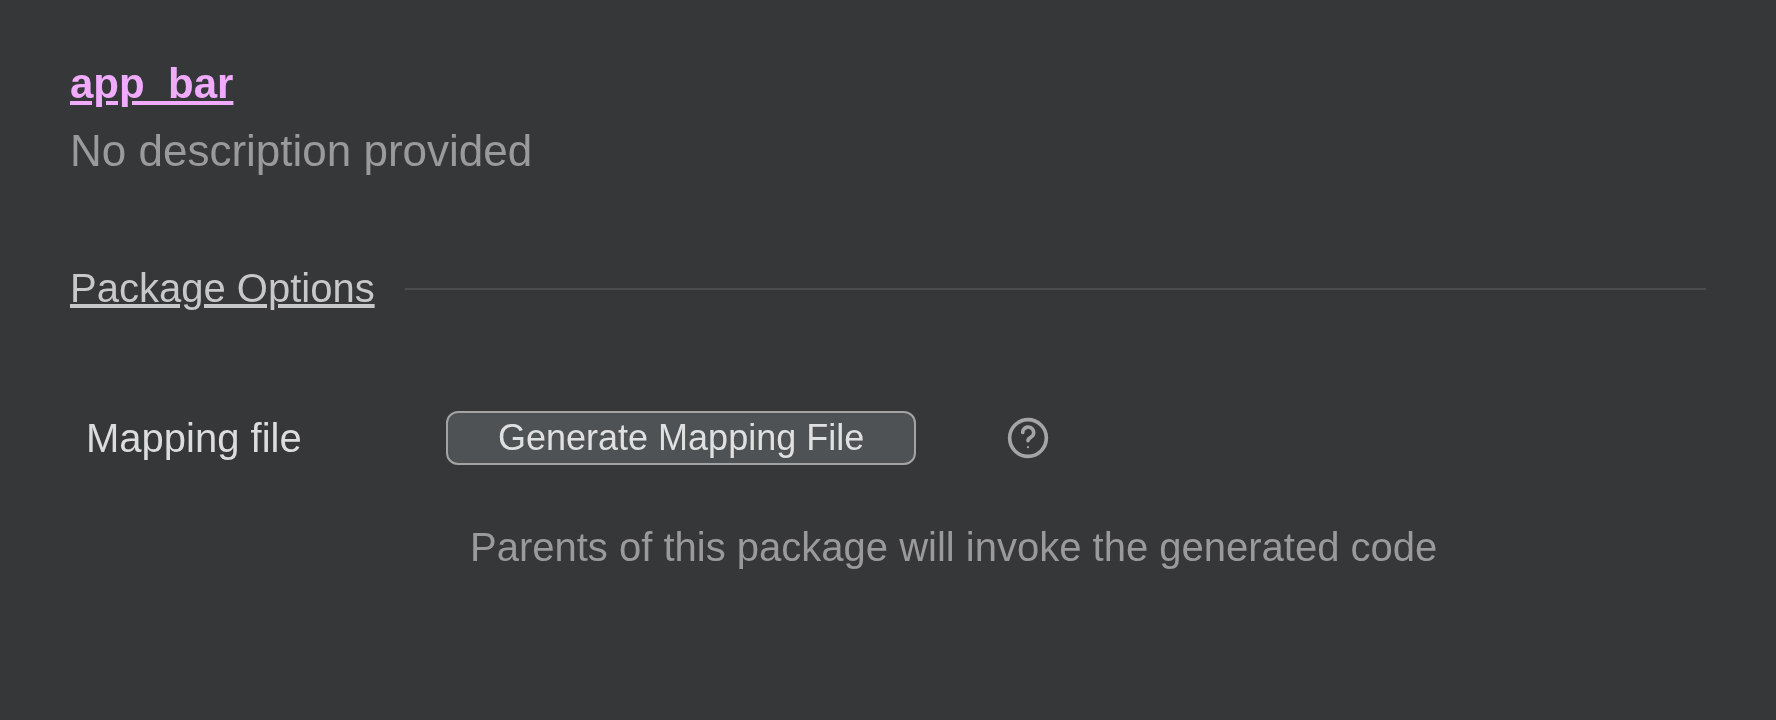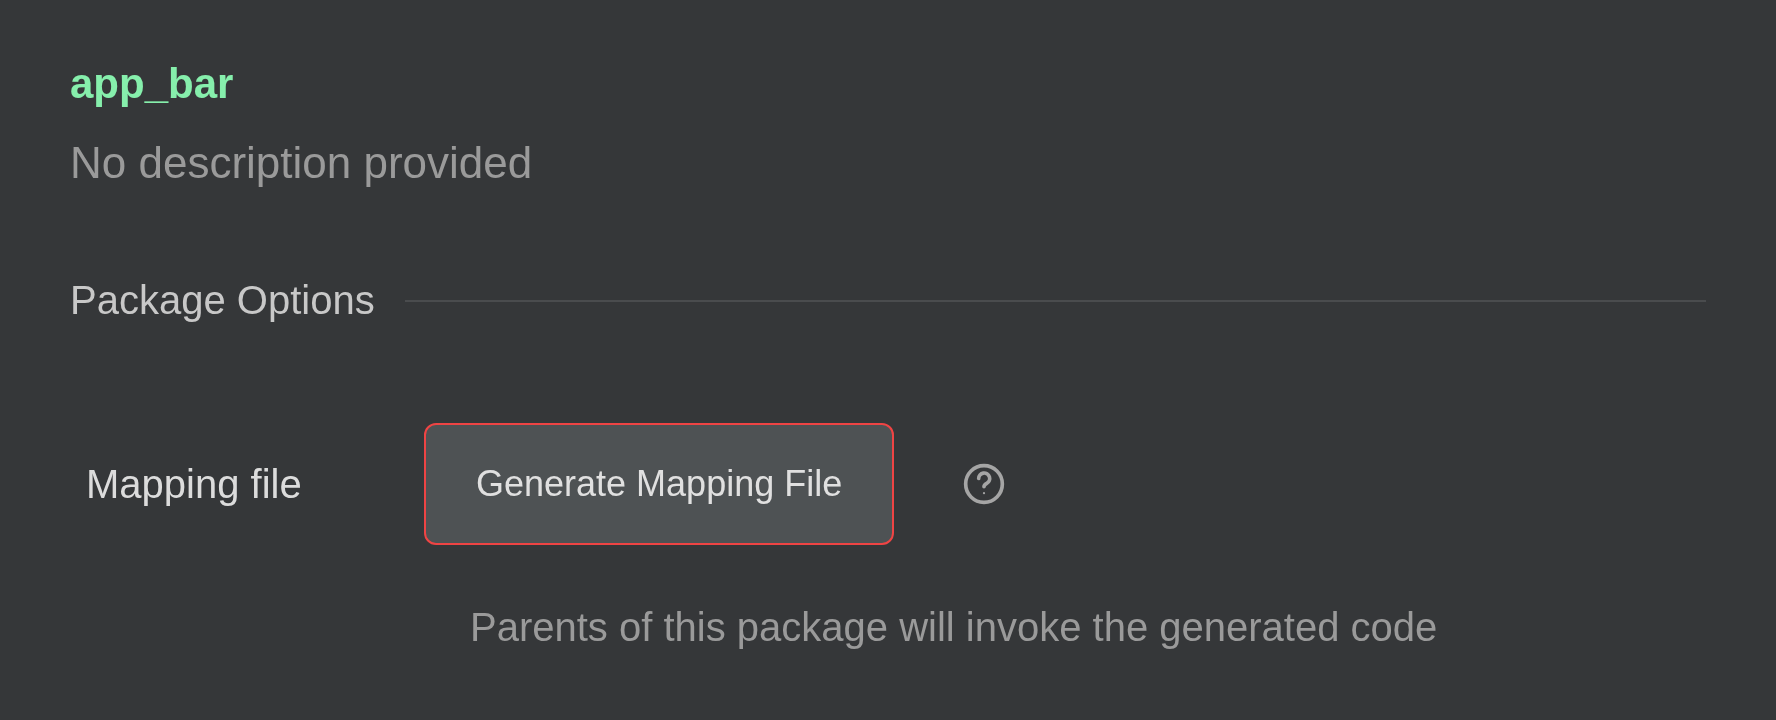--- a/index.html
+++ b/index.html
@@ -12,65 +12,67 @@
       height: 720px;
       background-color: #353739;
       font-family: -apple-system, BlinkMacSystemFont, "Segoe UI", Helvetica, Arial, sans-serif;
       padding: 60px 70px;
       color: #dcdcdc;
       overflow: hidden;
     }
     .title {
       font-size: 42px;
       font-weight: 700;
-      color: #86efac;
-      margin-bottom: 30px;
+      color: #f0abfc;
+      margin-bottom: 18px;
+      text-decoration: underline;
     }
     .description {
       font-size: 44px;
       font-weight: 400;
       color: #9a9a9a;
       margin-bottom: 90px;
     }
     .section-header {
       display: flex;
       align-items: center;
       gap: 30px;
       margin-bottom: 100px;
     }
     .section-title {
       font-size: 40px;
       font-weight: 400;
       color: #c8c8c8;
       white-space: nowrap;
+      text-decoration: underline;
     }
     .section-divider {
       flex: 1;
       height: 2px;
       background-color: #4a4c4e;
     }
     .option-row {
       display: flex;
       align-items: center;
-      gap: 58px;
+      gap: 80px;
       padding-left: 16px;
       margin-bottom: 60px;
     }
     .option-label {
       font-size: 40px;
       font-weight: 400;
       color: #dcdcdc;
       white-space: nowrap;
       min-width: 280px;
     }
     .button {
       background-color: #4e5254;
-      border: 2px solid #ef4444;
+      border: 2px solid #a3a3a3;
       border-radius: 12px;
-      padding: 38px 50px;
+      padding: 4px 50px;
       font-size: 36px;
       font-weight: 400;
       color: #e0e0e0;
       cursor: pointer;
       white-space: nowrap;
     }
     .help-icon {
       width: 44px;
       height: 44px;
       display: flex;

